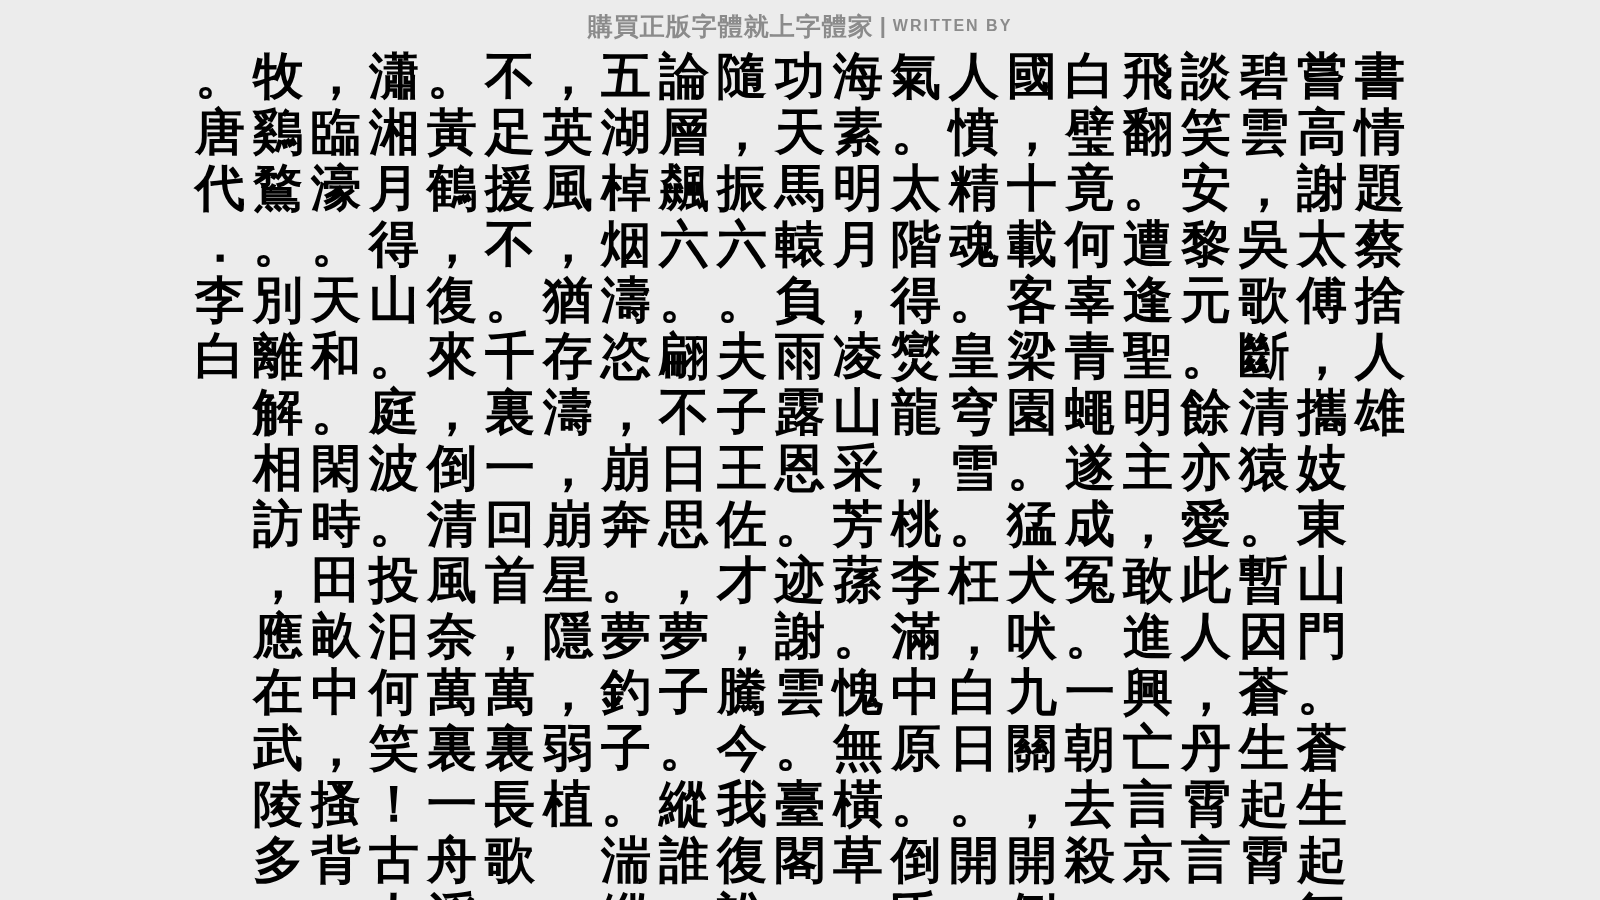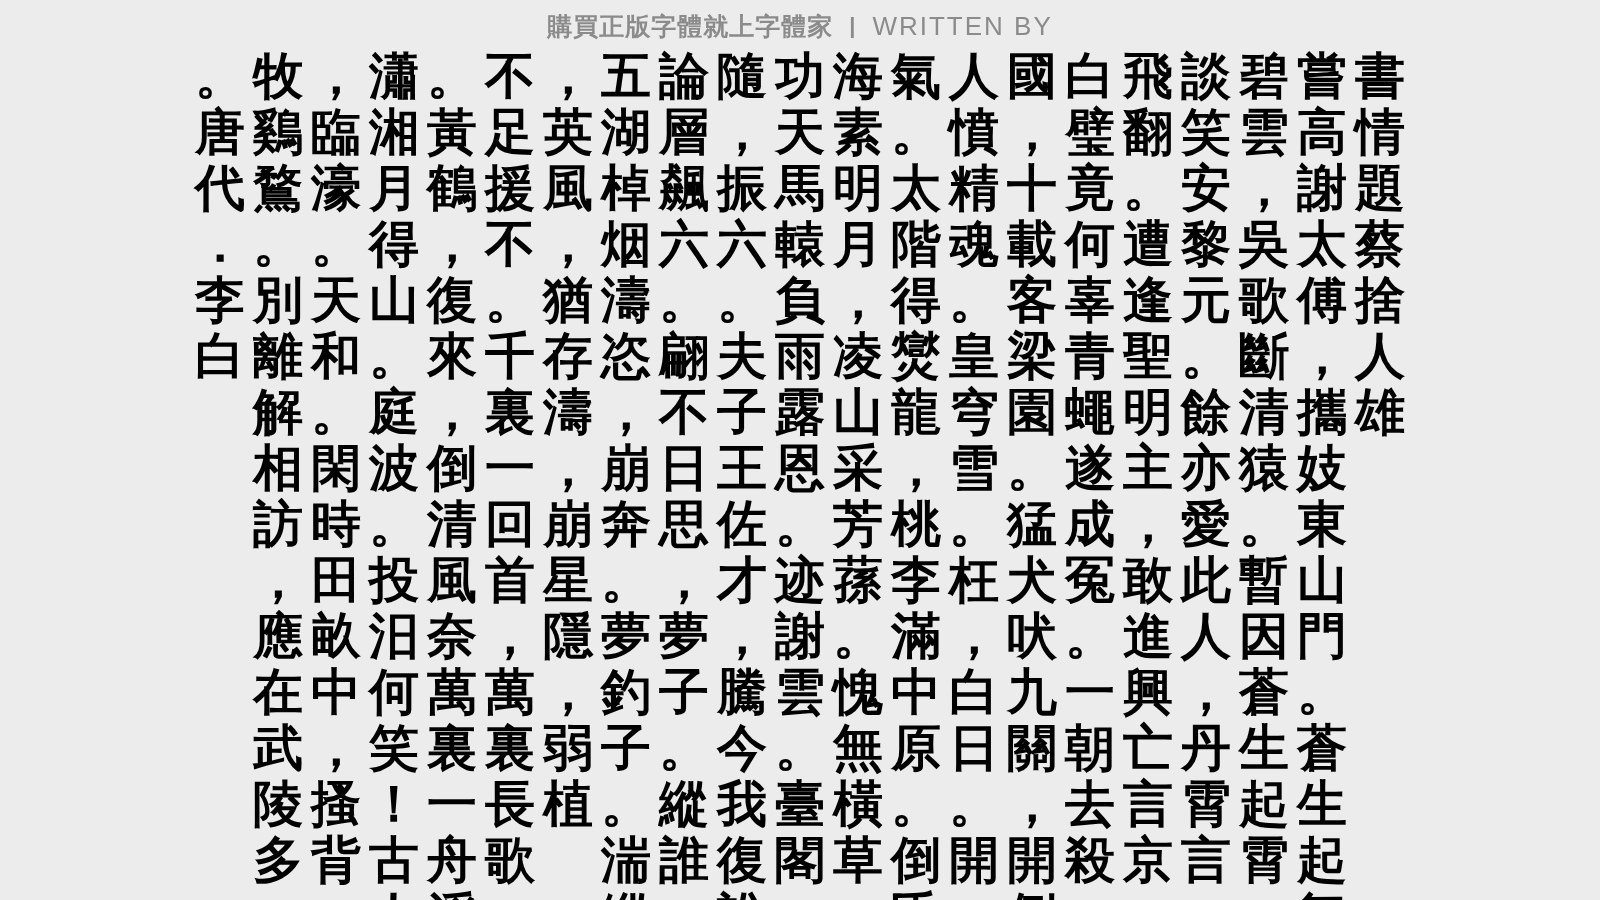--- a/index.html
+++ b/index.html
@@ -22,41 +22,41 @@
   }
   .header {
     position: absolute;
     top: 0;
     left: 0;
     width: 1600px;
     height: 52px;
     display: flex;
     align-items: center;
     justify-content: center;
-    gap: 14px;
+    gap: 4px;
     color: #8b8b8b;
     font-weight: bold;
     font-size: 25px;
     letter-spacing: 1px;
     white-space: nowrap;
   }
   .header .hdr-cjk {
     font-family: "DejaVu Sans", "Liberation Sans", sans-serif;
     font-weight: bold;
     font-size: 25px;
   }
   .header .hdr-sep {
     font-size: 22px;
     color: #8b8b8b;
     padding: 0 2px;
   }
   .header .hdr-latin {
     font-family: "Liberation Sans", sans-serif;
-    font-weight: normal;
-    font-size: 26px;
+    font-weight: bold;
+    font-size: 16px;
     letter-spacing: 2px;
   }
 
   .specimen {
     position: absolute;
     top: 48px;
     left: 0;
     width: 1600px;
     height: 852px;
     display: flex;

